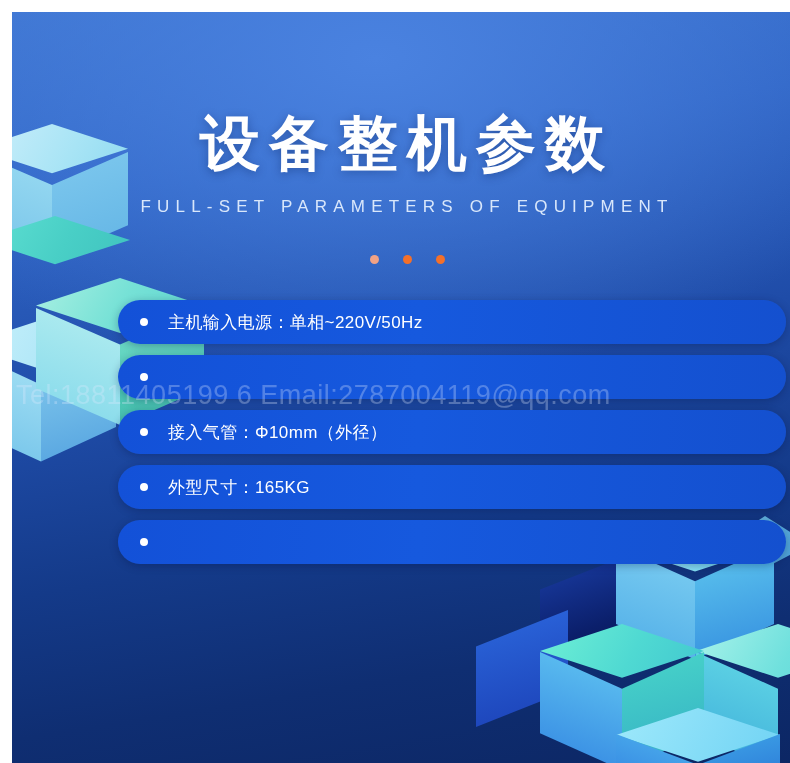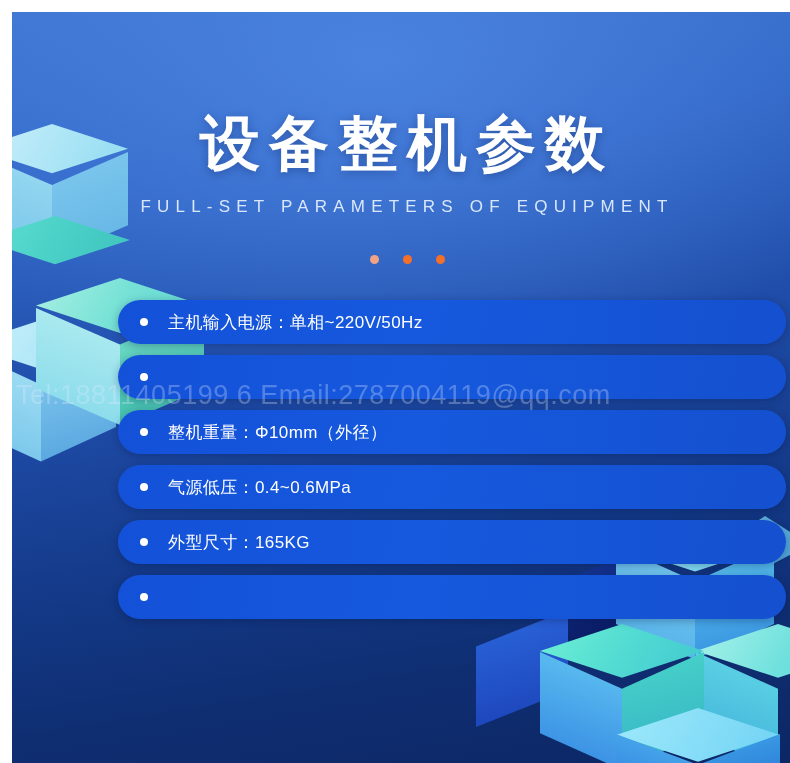--- a/index.html
+++ b/index.html
@@ -276,25 +276,21 @@
   <div class="spec-list">
     <div class="spec-row">
       <span class="bullet"></span>
       <span class="spec-text">主机输入电源：单相~220V/50Hz</span>
     </div>
     <div class="spec-row">
       <span class="bullet"></span>
     </div>
     <div class="spec-row">
       <span class="bullet"></span>
-      <span class="spec-text">整机重量：Φ10mm（外径）</span>
-    </div>
-    <div class="spec-row">
-      <span class="bullet"></span>
-      <span class="spec-text">气源低压：0.4~0.6MPa</span>
+      <span class="spec-text">接入气管：Φ10mm（外径）</span>
     </div>
     <div class="spec-row">
       <span class="bullet"></span>
       <span class="spec-text">外型尺寸：165KG</span>
     </div>
     <div class="spec-row">
       <span class="bullet"></span>
     </div>
   </div>
 

